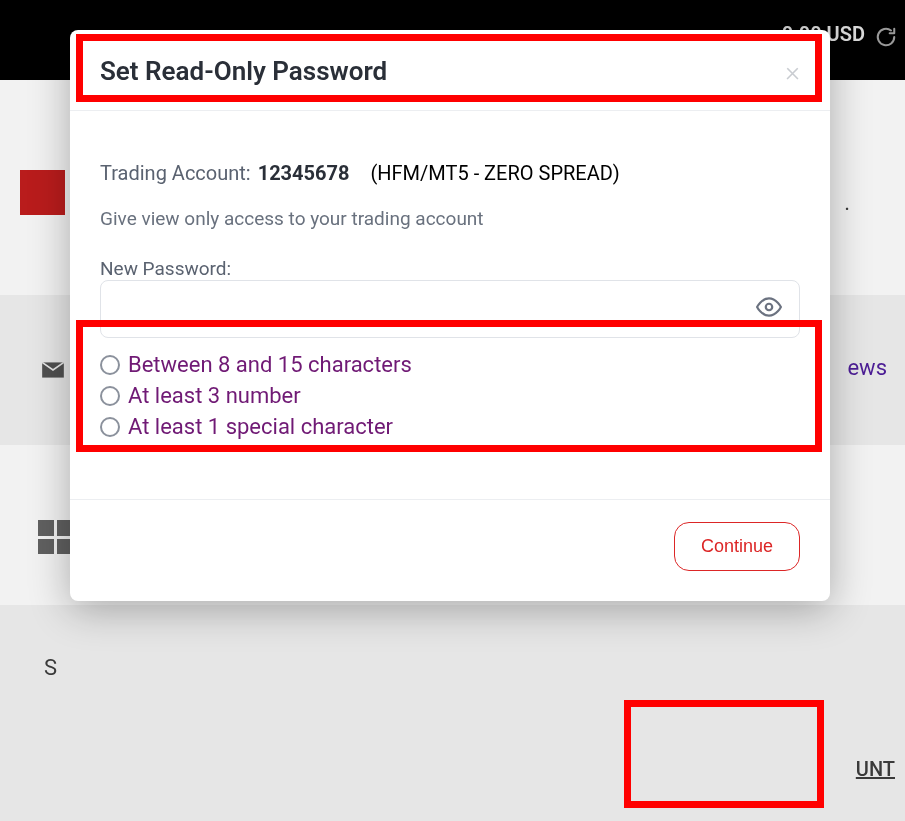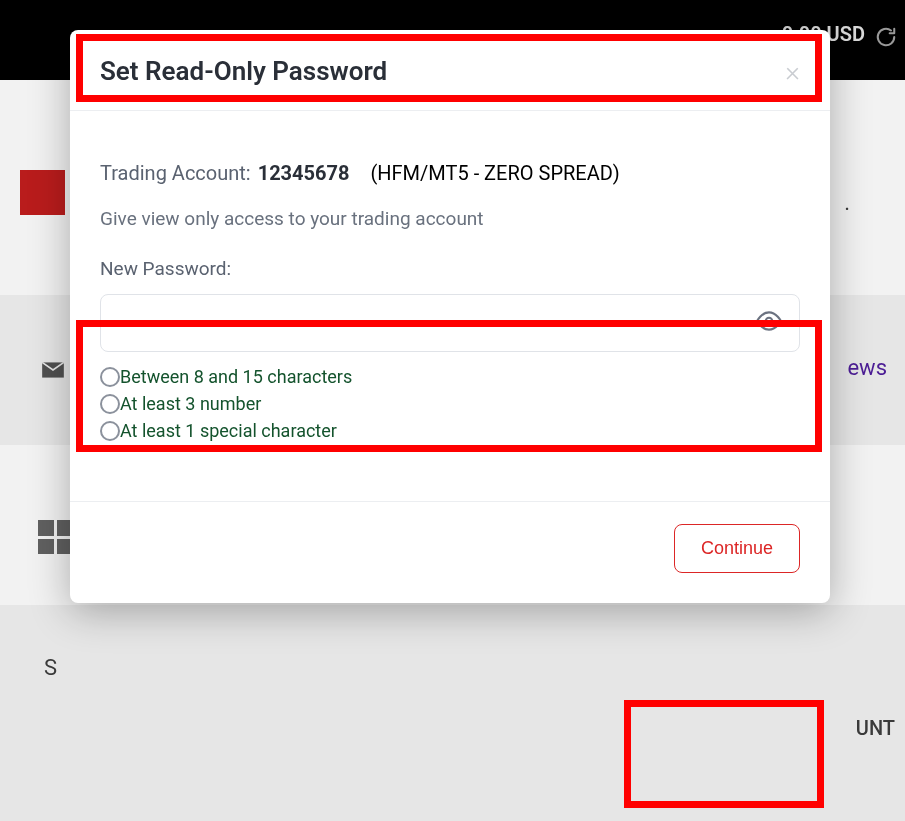--- a/index.html
+++ b/index.html
@@ -118,24 +118,25 @@
     .bg-text-ews {
       position: absolute;
       right: 18px;
       top: 355px;
       color: #4c1d95;
       font-size: 22px;
     }
     .bg-text-unt {
       position: absolute;
       right: 10px;
-      top: 716px;
+      top: 757px;
       color: #3a3a3a;
       font-size: 20px;
       font-weight: 500;
+      text-decoration: underline;
     }
     .bg-mail-icon {
       position: absolute;
       left: 40px;
       top: 360px;
       color: #505050;
     }
 
     .modal {
       position: absolute;
@@ -190,21 +191,21 @@
       margin-left: 16px;
     }
     .account-desc {
       font-size: 19px;
       color: #69717e;
       margin-bottom: 27px;
     }
     .pw-label {
       font-size: 19px;
       color: #5a6270;
-      margin-bottom: 14px;
+      margin-bottom: 0;
     }
     .pw-input-wrap {
       position: relative;
       width: 100%;
       margin-bottom: 14px;
     }
     .pw-input {
       width: 100%;
       height: 58px;
       border: 1px solid #e0e3e8;
@@ -223,22 +224,23 @@
       cursor: pointer;
     }
     .rules {
       list-style: none;
       padding: 0;
       margin: 0 0 30px 0;
     }
     .rules li {
       display: flex;
       align-items: center;
-      font-size: 18px;
-      color: #14532d;
+      gap: 8px;
+      font-size: 22px;
+      color: #701a75;
       margin-bottom: 6px;
     }
     .rule-circle {
       display: inline-block;
       width: 20px;
       height: 20px;
       border: 2px solid #8b919c;
       border-radius: 50%;
       flex-shrink: 0;
     }
@@ -248,21 +250,21 @@
       display: flex;
       justify-content: flex-end;
     }
     .continue-btn {
       background: #ffffff;
       border: 1.5px solid #dc2626;
       color: #dc2626;
       font-size: 18px;
       font-weight: 500;
       padding: 13px 26px;
-      border-radius: 8px;
+      border-radius: 15px;
       cursor: pointer;
     }
 
     .annot {
       position: absolute;
       border: 7px solid #ff0000;
       pointer-events: none;
     }
     .annot-1 { left: 76px; top: 34px; width: 746px; height: 68px; }
     .annot-2 { left: 76px; top: 320px; width: 746px; height: 132px; }

